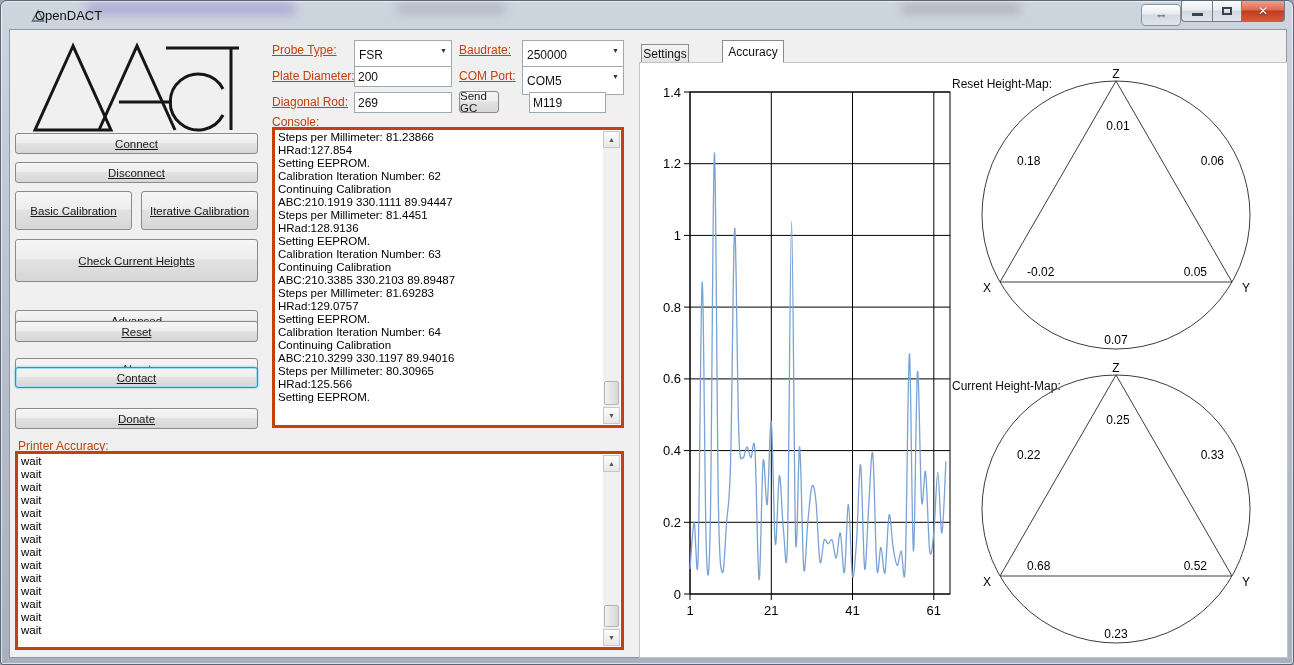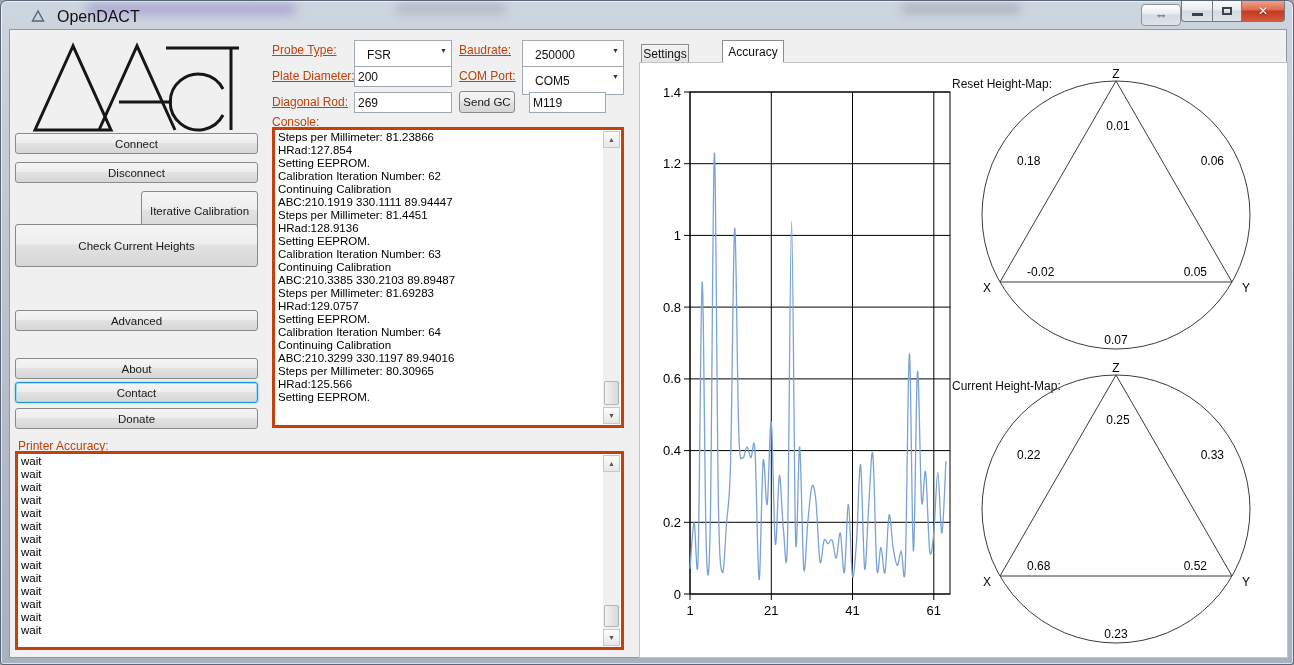--- a/index.html
+++ b/index.html
@@ -9,21 +9,21 @@
     font-family:"Liberation Sans","DejaVu Sans",sans-serif;
     background:linear-gradient(#cdd5df,#b4bdc9 60%,#a8b2bf);
     border:1px solid #5a6678;border-radius:7px 7px 3px 3px;
     box-shadow:inset 0 0 0 1px rgba(255,255,255,.6);
     overflow:hidden;
   }
   
   .titlebar{position:absolute;left:0;top:0;width:100%;height:28px;}
   .blur-blob{position:absolute;border-radius:8px;filter:blur(5px);}
   .app-icon{position:absolute;left:30px;top:8px;}
-  .wtitle{position:absolute;left:56px;top:7px;font-size:16px;color:#101010;text-align:center;}
+  .wtitle{position:absolute;left:34px;top:7px;font-size:13px;color:#101010;text-align:center;}
   .btn-resize{
     position:absolute;right:112px;top:3px;width:40px;height:22px;border-radius:4px;
     border:1px solid #8b949d;background:linear-gradient(#ffffff,#e7ebf0 45%,#d3dae1 50%,#dee4ea);
     text-align:center;line-height:20px;font-size:13px;color:#3a4652;cursor:pointer;
   }
   .caption-group{position:absolute;right:8px;top:0;display:flex;}
   .cap-btn{
     height:21px;border:1px solid #707c88;border-top:none;
     background:linear-gradient(#fbfcfd,#e8ecf0 45%,#d2d9e0 50%,#dfe5ea);
     text-align:center;cursor:pointer;position:relative;
@@ -43,34 +43,34 @@
     position:absolute;left:8px;top:28px;width:1278px;height:629px;
     background:#f0f0f0;border:1px solid #8e99a5;
   }
   
   .logo{position:absolute;left:16px;top:10px;}
   .btn{
     position:absolute;left:5px;width:243px;height:21px;
     border:1px solid #8a8a8a;border-radius:3px;
     background:linear-gradient(#f5f5f5,#eeeeee 45%,#e2e2e2 50%,#d6d6d6);
     font-size:11.5px;color:#1a1a1a;text-align:center;
-    display:flex;align-items:center;justify-content:center;cursor:pointer;
+    display:flex;align-items:center;justify-content:center;cursor:pointer;text-decoration:underline;
   }
   .btn.half{width:117px;height:39px;}
   .btn.focused{border:1px solid #1e98cc;box-shadow:inset 0 0 0 1px #9fdbf5,0 0 2px #59b9e2;}
   
   .flabel{position:absolute;font-size:12px;color:#c2410c;white-space:nowrap;text-decoration:underline;}
   .tbox{
     position:absolute;height:21px;border:1px solid #a0a8b0;background:#fff;
     font-family:inherit;font-size:12px;color:#101010;padding:0 3px;outline:none;
   }
   .combo{
     position:absolute;height:29px;border:1px solid #a0a8b0;background:#fff;
     font-size:12px;color:#101010;display:flex;align-items:center;
-    padding-left:12px;cursor:pointer;
+    padding-left:4px;cursor:pointer;
   }
   .combo-arrow{position:absolute;right:4px;top:6px;font-size:7px;color:#333;}
   .push{
     position:absolute;border:1px solid #8a8a8a;border-radius:3px;
     background:linear-gradient(#f5f5f5,#eeeeee 45%,#e2e2e2 50%,#d6d6d6);
     font-size:11.5px;color:#1a1a1a;display:flex;align-items:center;justify-content:center;cursor:pointer;
   }
   .consolebox{
     position:absolute;border:3px solid #c2410c;background:#fff;overflow:hidden;
   }
@@ -130,25 +130,27 @@
         <path d="M73,90 L111,6 L149,90"></path>
         <path d="M93,62 L146,62"></path>
         <path d="M197,75 A28,28 0 1 1 197,49"></path>
         <path d="M140,8 L213,8"></path>
         <path d="M205,8 L205,90"></path>
       </g>
     </svg>
 
     <div class="btn" style="top:103px;">Connect</div>
     <div class="btn" style="top:132px;">Disconnect</div>
+    <div class="btn half" style="top:161px;left:5px;">Basic Calibration</div>
     <div class="btn half" style="top:161px;left:131px;">Iterative Calibration</div>
-    <div class="btn" style="top:194px;height:43px;">Check Current Heights</div>
+    <div class="btn" style="top:209px;height:43px;">Check Current Heights</div>
     <div class="btn" style="top:280px;">Advanced</div>
+    <div class="btn" style="top:291px;">Reset</div>
     <div class="btn" style="top:328px;">About</div>
-    <div class="btn focused" style="top:352px;">Contact</div>
+    <div class="btn focused" style="top:337px;">Contact</div>
     <div class="btn" style="top:378px;">Donate</div>
 
     <span class="flabel" style="left:262px;top:13px;">Probe Type:</span>
     <div class="combo" style="left:344px;top:10px;width:98px;">
       <span>FSR</span>
       <span class="combo-arrow">▼</span>
     </div>
     <span class="flabel" style="left:449px;top:13px;">Baudrate:</span>
     <div class="combo" style="left:512px;top:10px;width:102px;">
       <span>250000</span>
@@ -158,21 +160,21 @@
     <span class="flabel" style="left:262px;top:39px;">Plate Diameter:</span>
     <input class="tbox" style="left: 344px; top: 36px; width: 98px;" value="200">
     <span class="flabel" style="left:449px;top:39px;">COM Port:</span>
     <div class="combo" style="left:512px;top:36px;width:102px;">
       <span>COM5</span>
       <span class="combo-arrow">▼</span>
     </div>
 
     <span class="flabel" style="left:262px;top:65px;">Diagonal Rod:</span>
     <input class="tbox" style="left: 344px; top: 62px; width: 98px;" value="269">
-    <div class="push" style="left:449px;top:61px;width:56px;height:22px;">Send GC</div>
+    <div class="push" style="left:449px;top:61px;width:40px;height:22px;">Send GC</div>
     <input class="tbox" style="left: 519px; top: 62px; width: 77px;" value="M119">
 
     <span class="flabel" style="left:262px;top:85px;">Console:</span>
     <div class="consolebox" style="left:262px;top:97px;width:352px;height:301px;">
       <div class="console-text">Steps per Millimeter: 81.23866
 HRad:127.854
 Setting EEPROM.
 Calibration Iteration Number: 62
 Continuing Calibration
 ABC:210.1919 330.1111 89.94447

